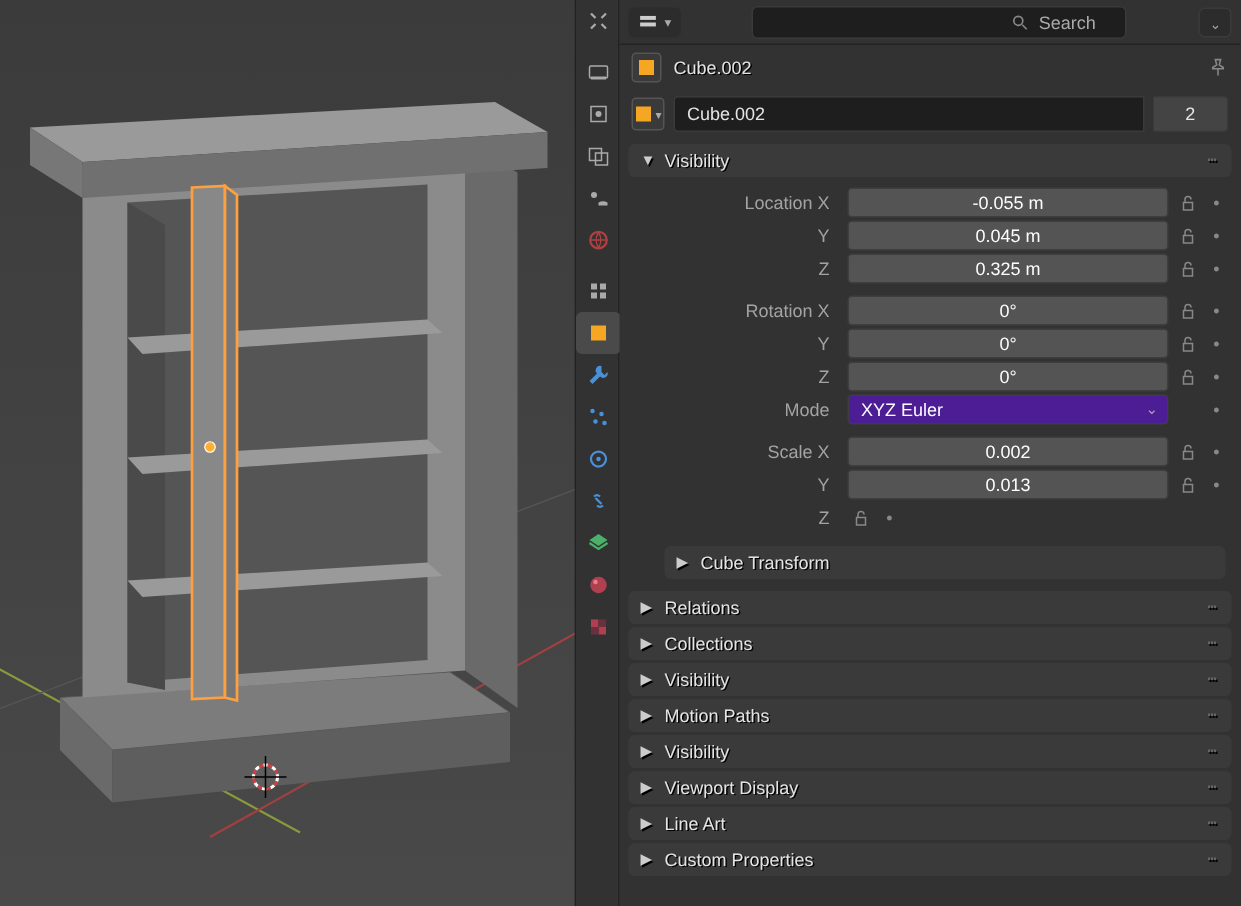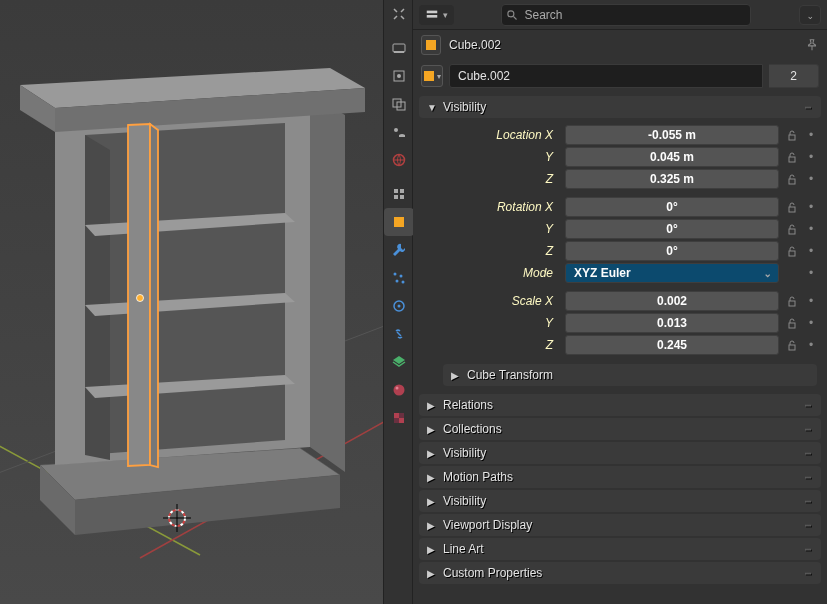--- a/index.html
+++ b/index.html
@@ -7,41 +7,41 @@
   .viewport { width: 383px; height: 604px; background: linear-gradient(180deg, #3b3b3b 0%, #494949 100%); position: relative; flex-shrink: 0; }
   .viewport svg { position: absolute; top: 0; left: 0; }
   .tabstrip { width: 30px; background: #323232; display: flex; flex-direction: column; border-left: 1px solid #222; border-right: 1px solid #222; }
   .tab-icon { width: 30px; height: 28px; display: flex; align-items: center; justify-content: center; color: #aaa; cursor: pointer; }
   .tab-icon.active { background: #4a4a4a; color: #f5a623; border-radius: 4px; }
   .tab-sep { height: 6px; }
   .props { flex: 1; background: #323232; display: flex; flex-direction: column; }
   .topbar { height: 30px; display: flex; align-items: center; padding: 0 6px; gap: 8px; border-bottom: 1px solid #222; }
   .editor-type { background: #2c2c2c; border-radius: 4px; padding: 3px 6px; display: flex; align-items: center; gap: 4px; }
   .searchwrap { flex: 1; display: flex; justify-content: center; }
-  .search { width: 250px; background: #1e1e1e; border: 1px solid #3a3a3a; border-radius: 4px; color: #aaa; padding: 3px 4px; font-size: 12px; display: flex; align-items: center; gap: 6px; }
+  .search { width: 250px; background: #1e1e1e; border: 1px solid #3a3a3a; border-radius: 4px; color: #aaa; padding: 3px 20px; font-size: 12px; display: flex; align-items: center; gap: 6px; justify-content: flex-end; }
   .optbtn { background: #2c2c2c; border: 1px solid #3a3a3a; border-radius: 4px; padding: 2px 6px; color: #aaa; }
   .crumb { height: 30px; display: flex; align-items: center; padding: 4px 8px; gap: 8px; }
   .crumb .box { width: 20px; height: 20px; background: #3a3a3a; border: 1px solid #555; border-radius: 3px; display: flex; align-items: center; justify-content: center; }
   .crumb .name { flex: 1; text-shadow: 1px 1px 0 #000; }
   .pin { color: #888; cursor: pointer; }
   .namerow { display: flex; align-items: center; padding: 4px 8px; gap: 6px; }
   .namerow .obj-box { width: 22px; height: 22px; background: #3a3a3a; border: 1px solid #555; border-radius: 3px; display: flex; align-items: center; justify-content: center; }
   .namefield { flex: 1; background: #1e1e1e; border: 1px solid #3a3a3a; border-radius: 3px 0 0 3px; padding: 4px 8px; color: #e4e4e4; }
   .usercount { width: 50px; text-align: center; background: #444; border: 1px solid #3a3a3a; border-left: none; border-radius: 0 3px 3px 0; padding: 4px 0; color: #e4e4e4; }
   .body { flex: 1; overflow-y: auto; padding: 4px 6px; }
   .panel { margin-bottom: 2px; }
   .panel-header { display: flex; align-items: center; background: #3a3a3a; border-radius: 4px; padding: 4px 8px; cursor: pointer; gap: 6px; text-shadow: 1px 1px 0 #000; }
   .panel-header .chev { width: 10px; color: #ccc; font-size: 10px; }
   .panel-header .dots { margin-left: auto; color: #666; font-size: 10px; letter-spacing: 2px; }
   .panel-body { padding: 6px 4px; }
   .sub { margin-left: 20px; }
   .proprow { display: flex; align-items: center; height: 22px; gap: 4px; }
-  .proprow .label { width: 138px; text-align: right; padding-right: 8px; color: #fef9c3; font-style: italic; }
-  .proprow .val { flex: 1; background: #545454; border: 1px solid #3e3e3e; border-radius: 3px; text-align: center; padding: 2px 0; color: #fdfdfd; position: relative; font-weight: bold; }
-  .proprow .val.select { background: #0c4a6e; text-align: left; padding-left: 8px; display: flex; align-items: center; }
+  .proprow .label { width: 138px; text-align: right; padding-right: 8px; color: #a3a3a3; }
+  .proprow .val { flex: 1; background: #545454; border: 1px solid #3e3e3e; border-radius: 3px; text-align: center; padding: 2px 0; color: #fdfdfd; position: relative; }
+  .proprow .val.select { background: #4c1d95; text-align: left; padding-left: 8px; display: flex; align-items: center; }
   .proprow .val.select .dd { margin-left: auto; margin-right: 6px; color: #aaa; font-size: 10px; }
   .lock { width: 18px; height: 18px; display: flex; align-items: center; justify-content: center; color: #888; }
   .dot { width: 12px; text-align: center; color: #888; }
   svg { display: block; }
 </style>
 </head>
 <body>
 
 <div class="viewport">
   <svg width="383" height="604" viewBox="0 0 383 604">
@@ -333,21 +333,20 @@
           <div class="lock">
               <svg width="12" height="12" viewBox="0 0 12 12">
                 <rect x="3" y="6" width="6" height="5" stroke="#888" fill="none"></rect>
                 <path d="M4 6V4a2 2 0 0 1 4 0" stroke="#888" fill="none"></path>
               </svg>
             </div>
           <div class="dot">•</div>
         </div>
         <div class="proprow">
           <div class="label">Z</div>
-          <div class="val">0.245</div>
           <div class="lock">
               <svg width="12" height="12" viewBox="0 0 12 12">
                 <rect x="3" y="6" width="6" height="5" stroke="#888" fill="none"></rect>
                 <path d="M4 6V4a2 2 0 0 1 4 0" stroke="#888" fill="none"></path>
               </svg>
             </div>
           <div class="dot">•</div>
         </div>
         <div style="height:8px"></div>
         <div class="panel-header sub">

